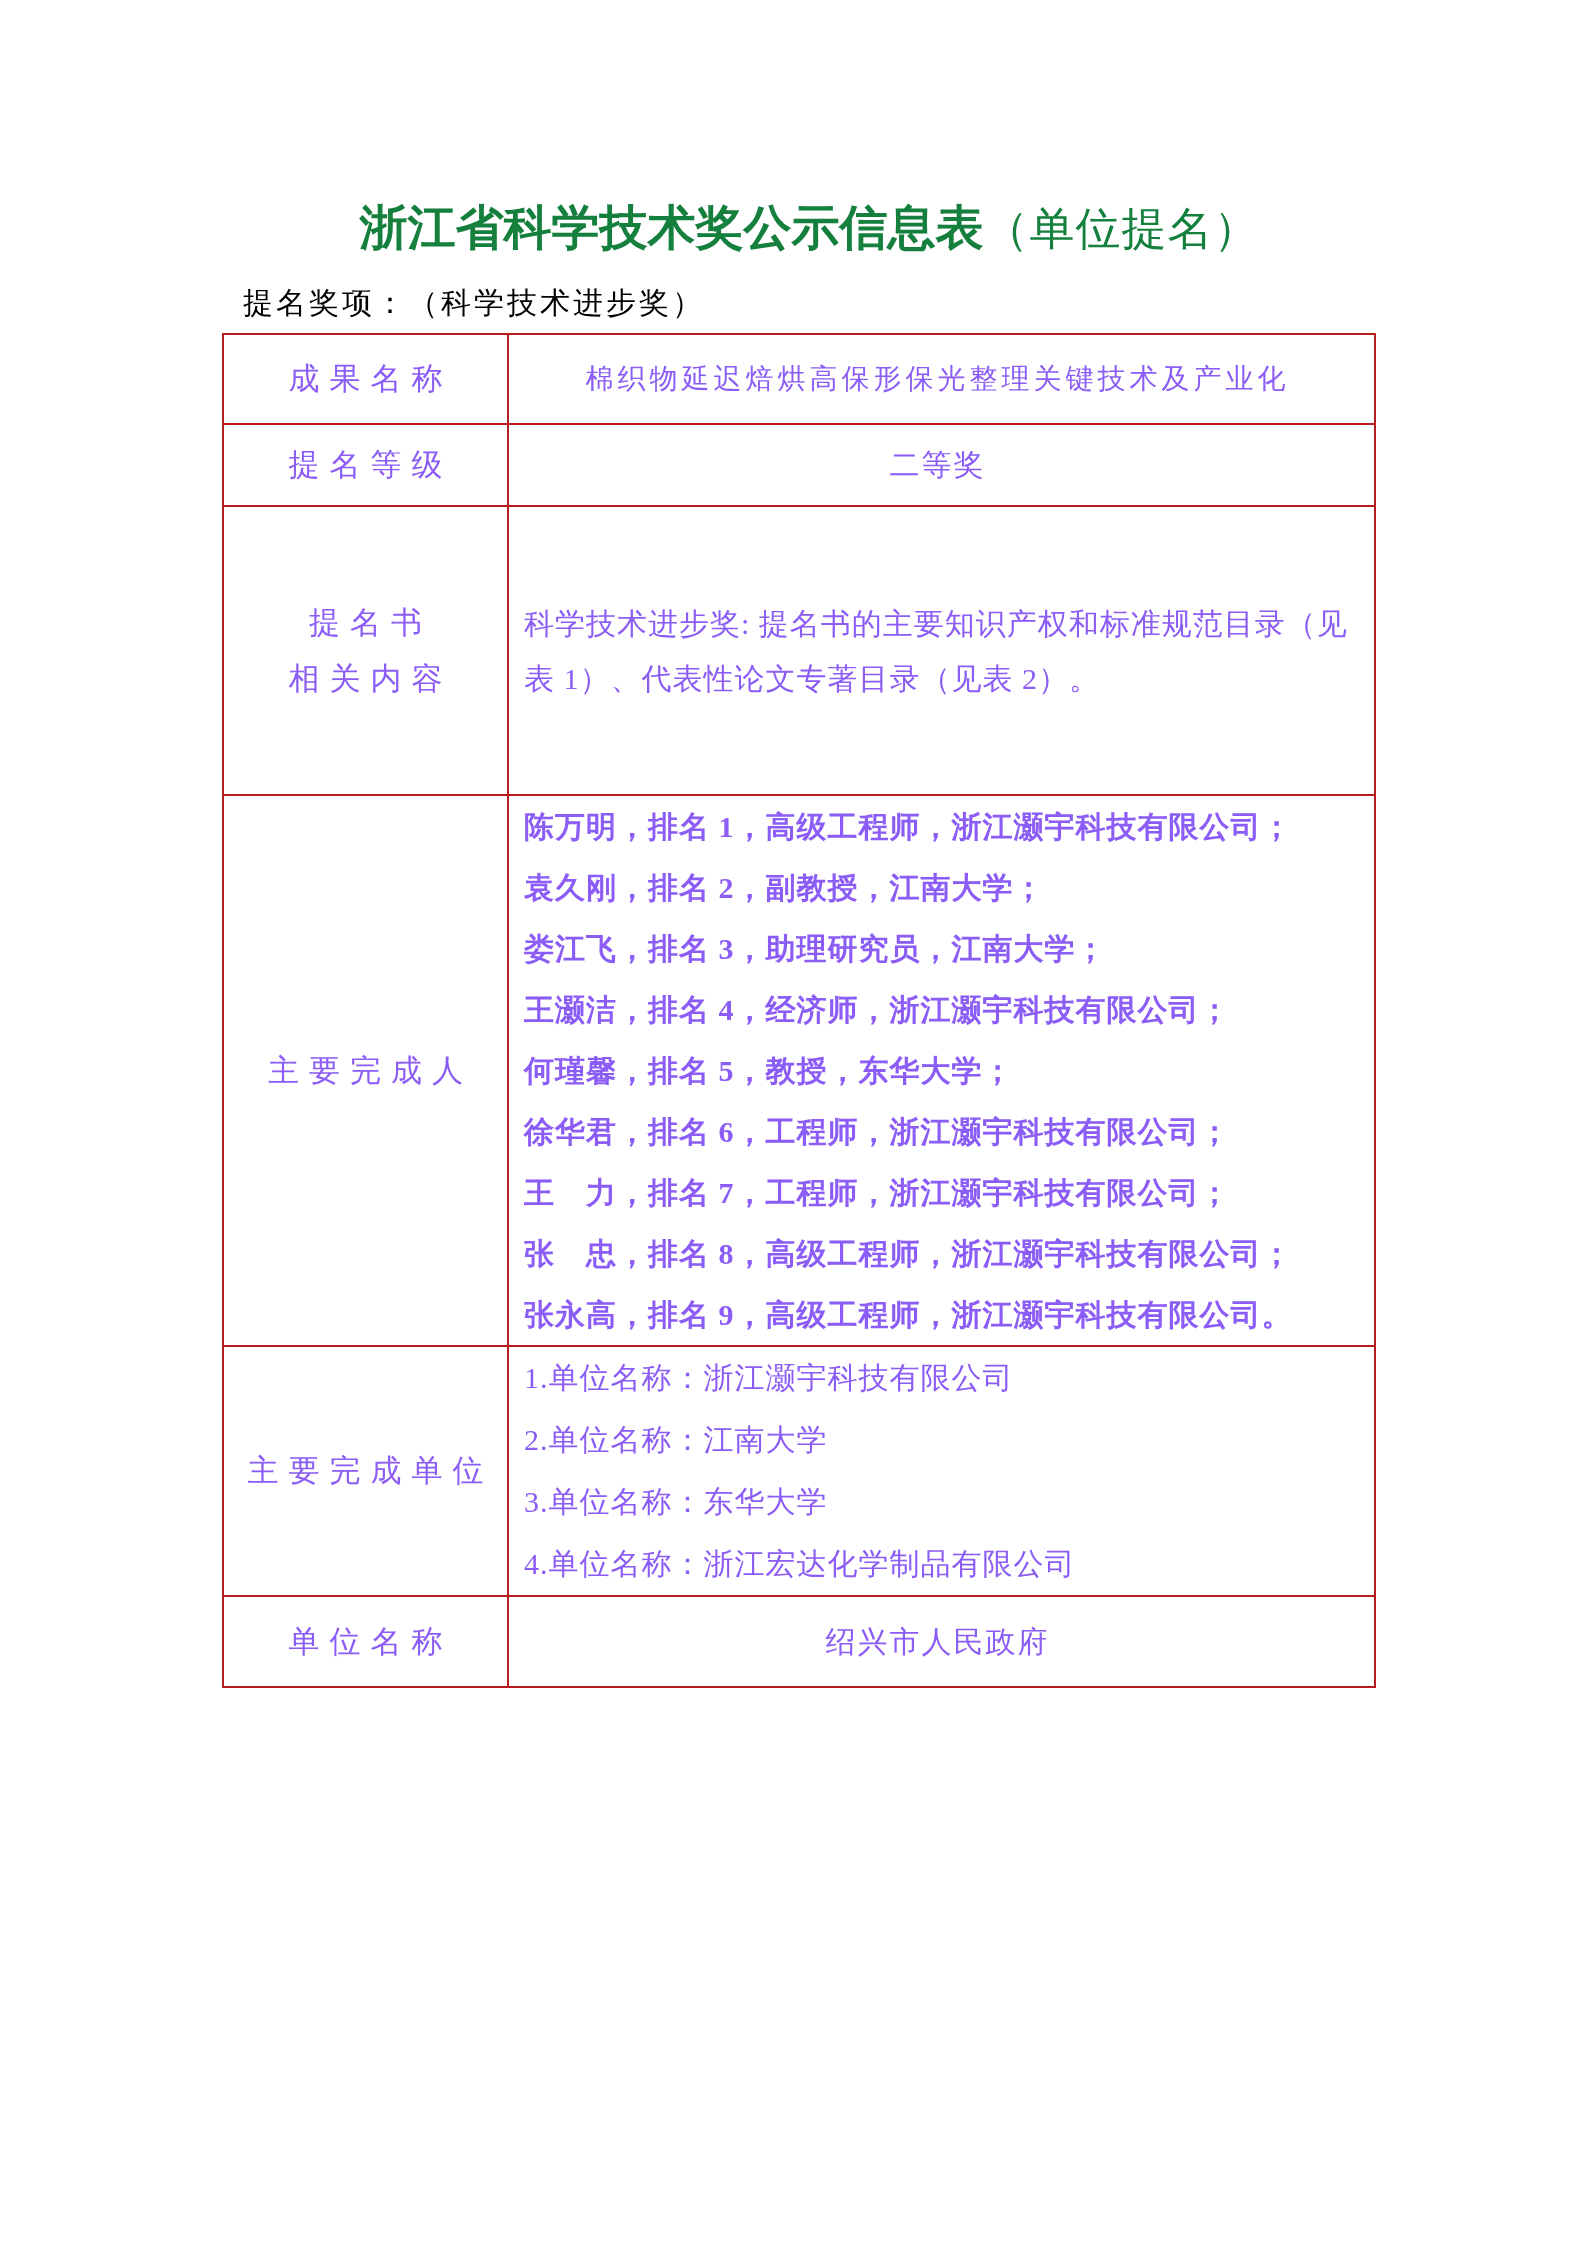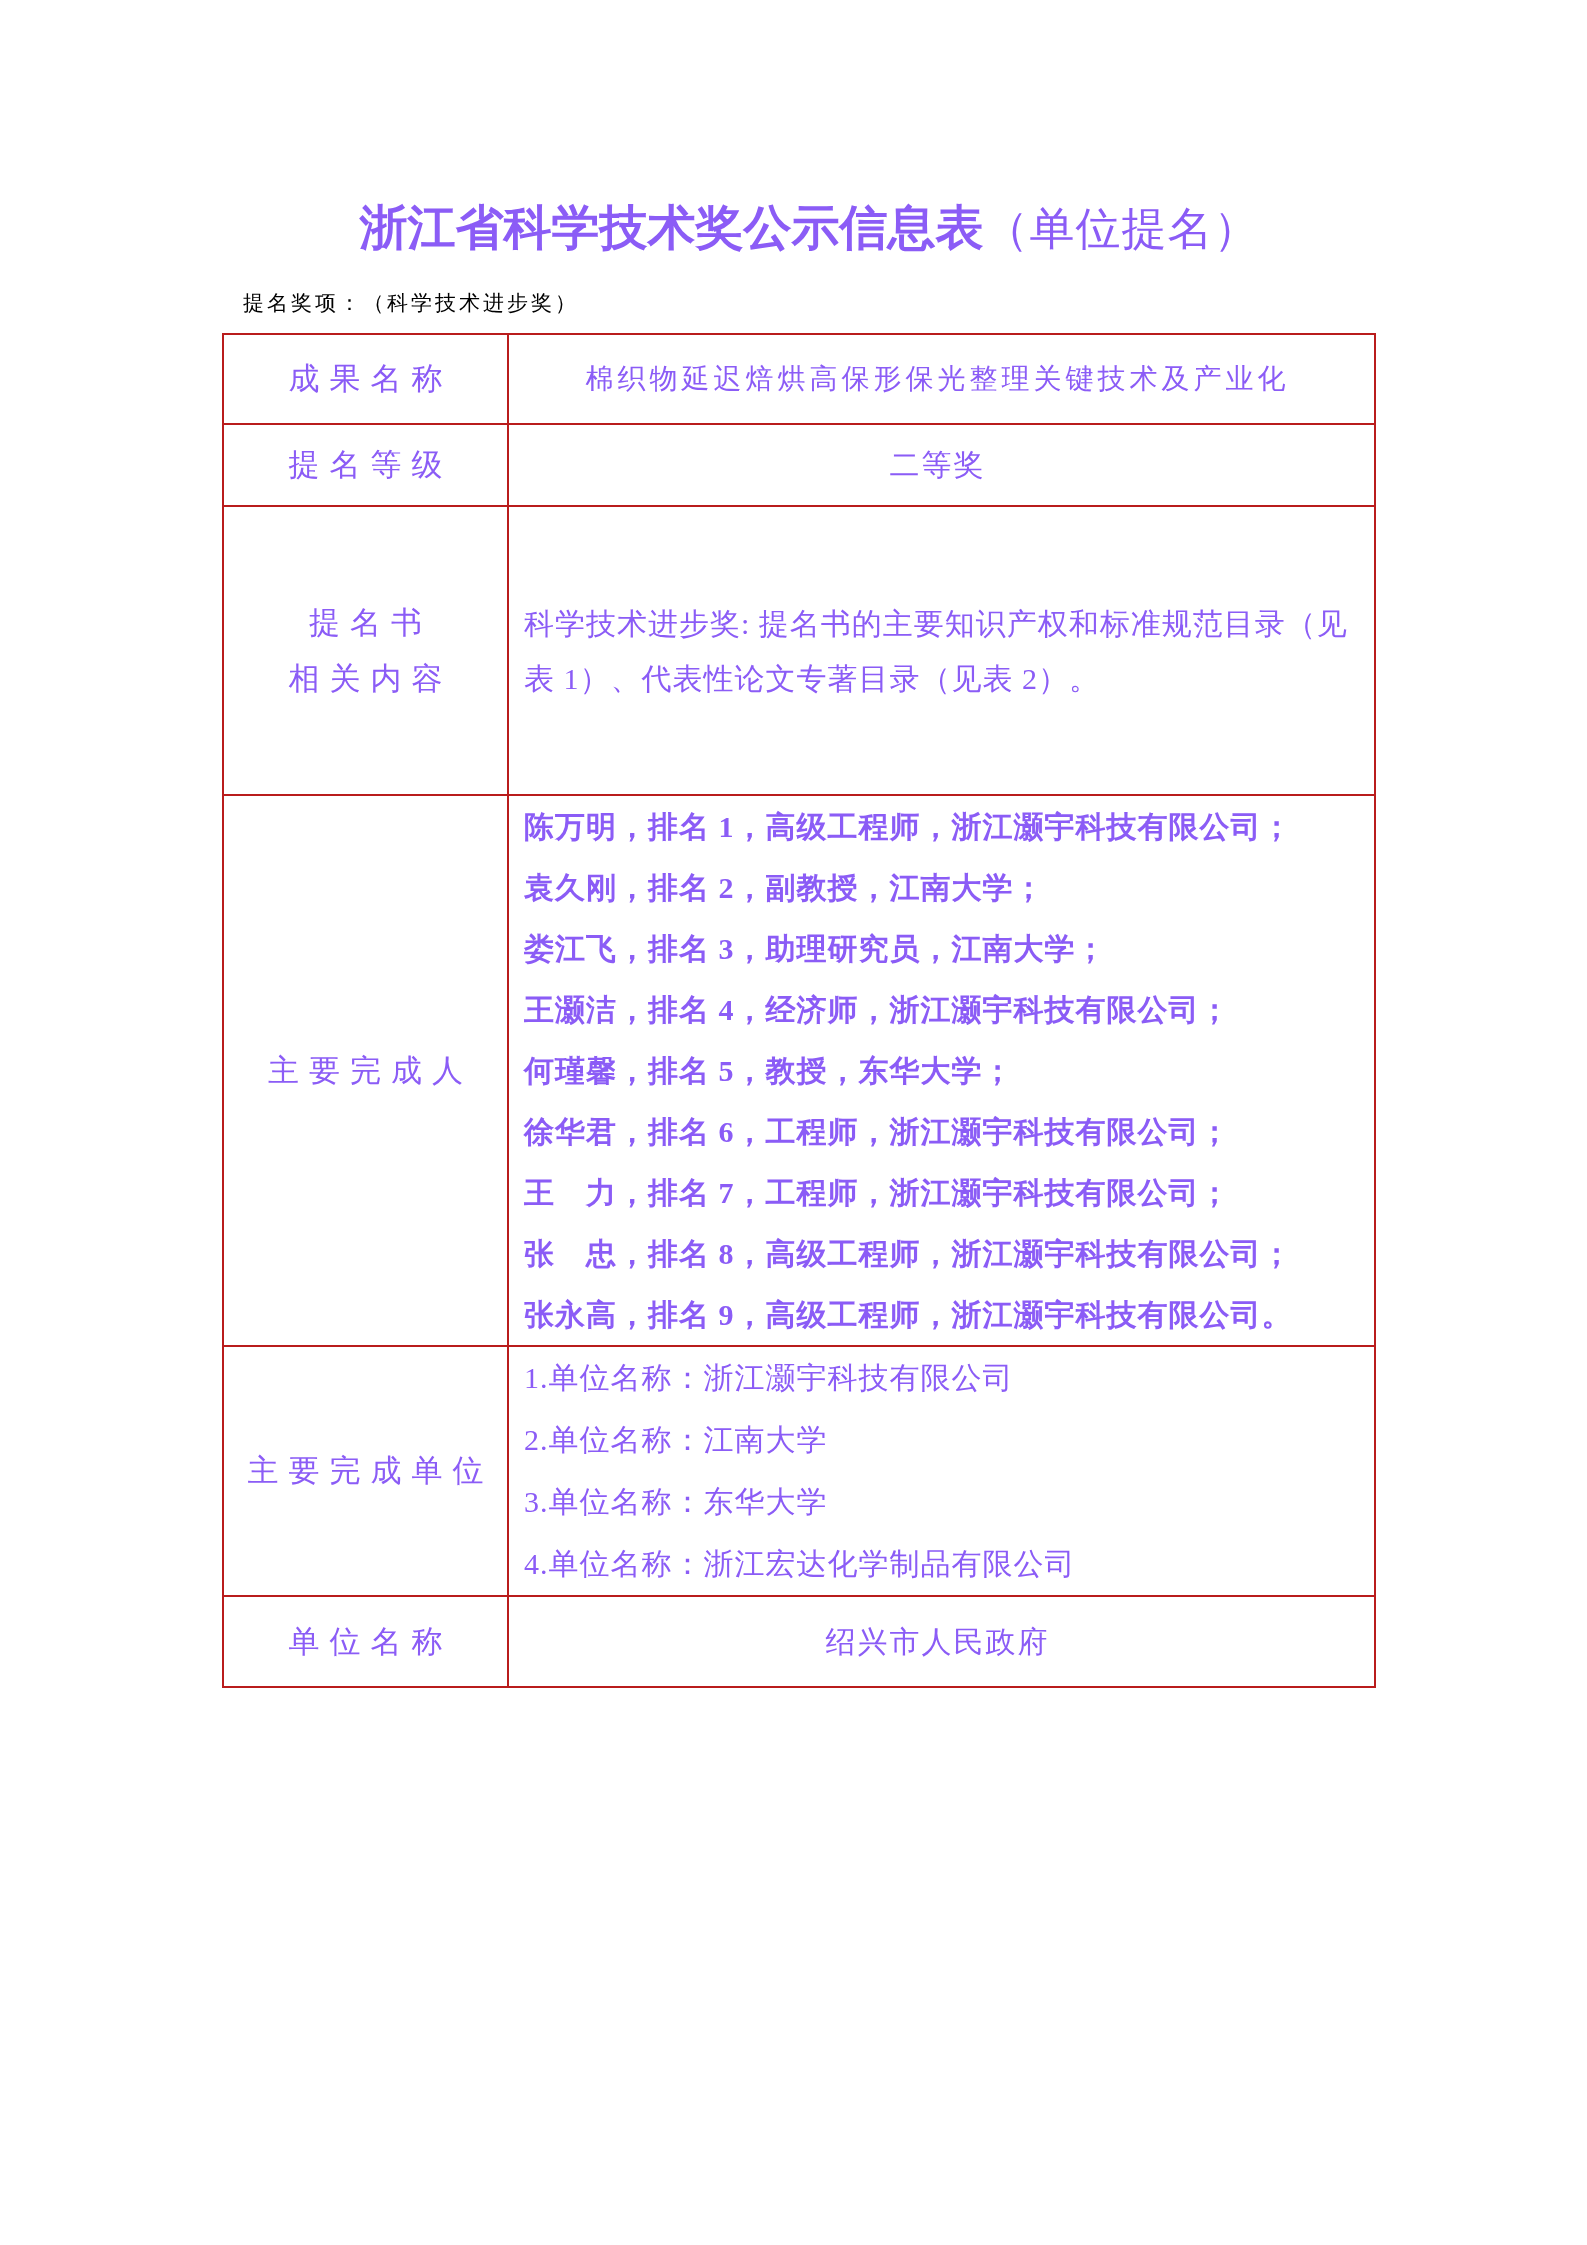--- a/index.html
+++ b/index.html
@@ -17,34 +17,34 @@
     position: absolute;
     top: 196px;
     left: 0;
     width: 100%;
     text-align: center;
     white-space: nowrap;
     font-weight: 700;
     font-size: 48px;
     line-height: 64px;
     font-family: "Liberation Sans", "DejaVu Sans", sans-serif;
-    color: #8b5cf6;
+    color: #15803d;
     padding-left: 32px;
   }
   .title-note {
     font-family: "Liberation Serif", "DejaVu Serif", serif;
     font-weight: 400;
     font-size: 45px;
     letter-spacing: 1px;
   }
   .subtitle {
     position: absolute;
     top: 281px;
     left: 243px;
-    font-size: 21px;
+    font-size: 30px;
     line-height: 44px;
     letter-spacing: 3px;
     color: #000000;
   }
   table.info-table {
     position: absolute;
     top: 333px;
     left: 222px;
     width: 1152px;
     table-layout: fixed;

